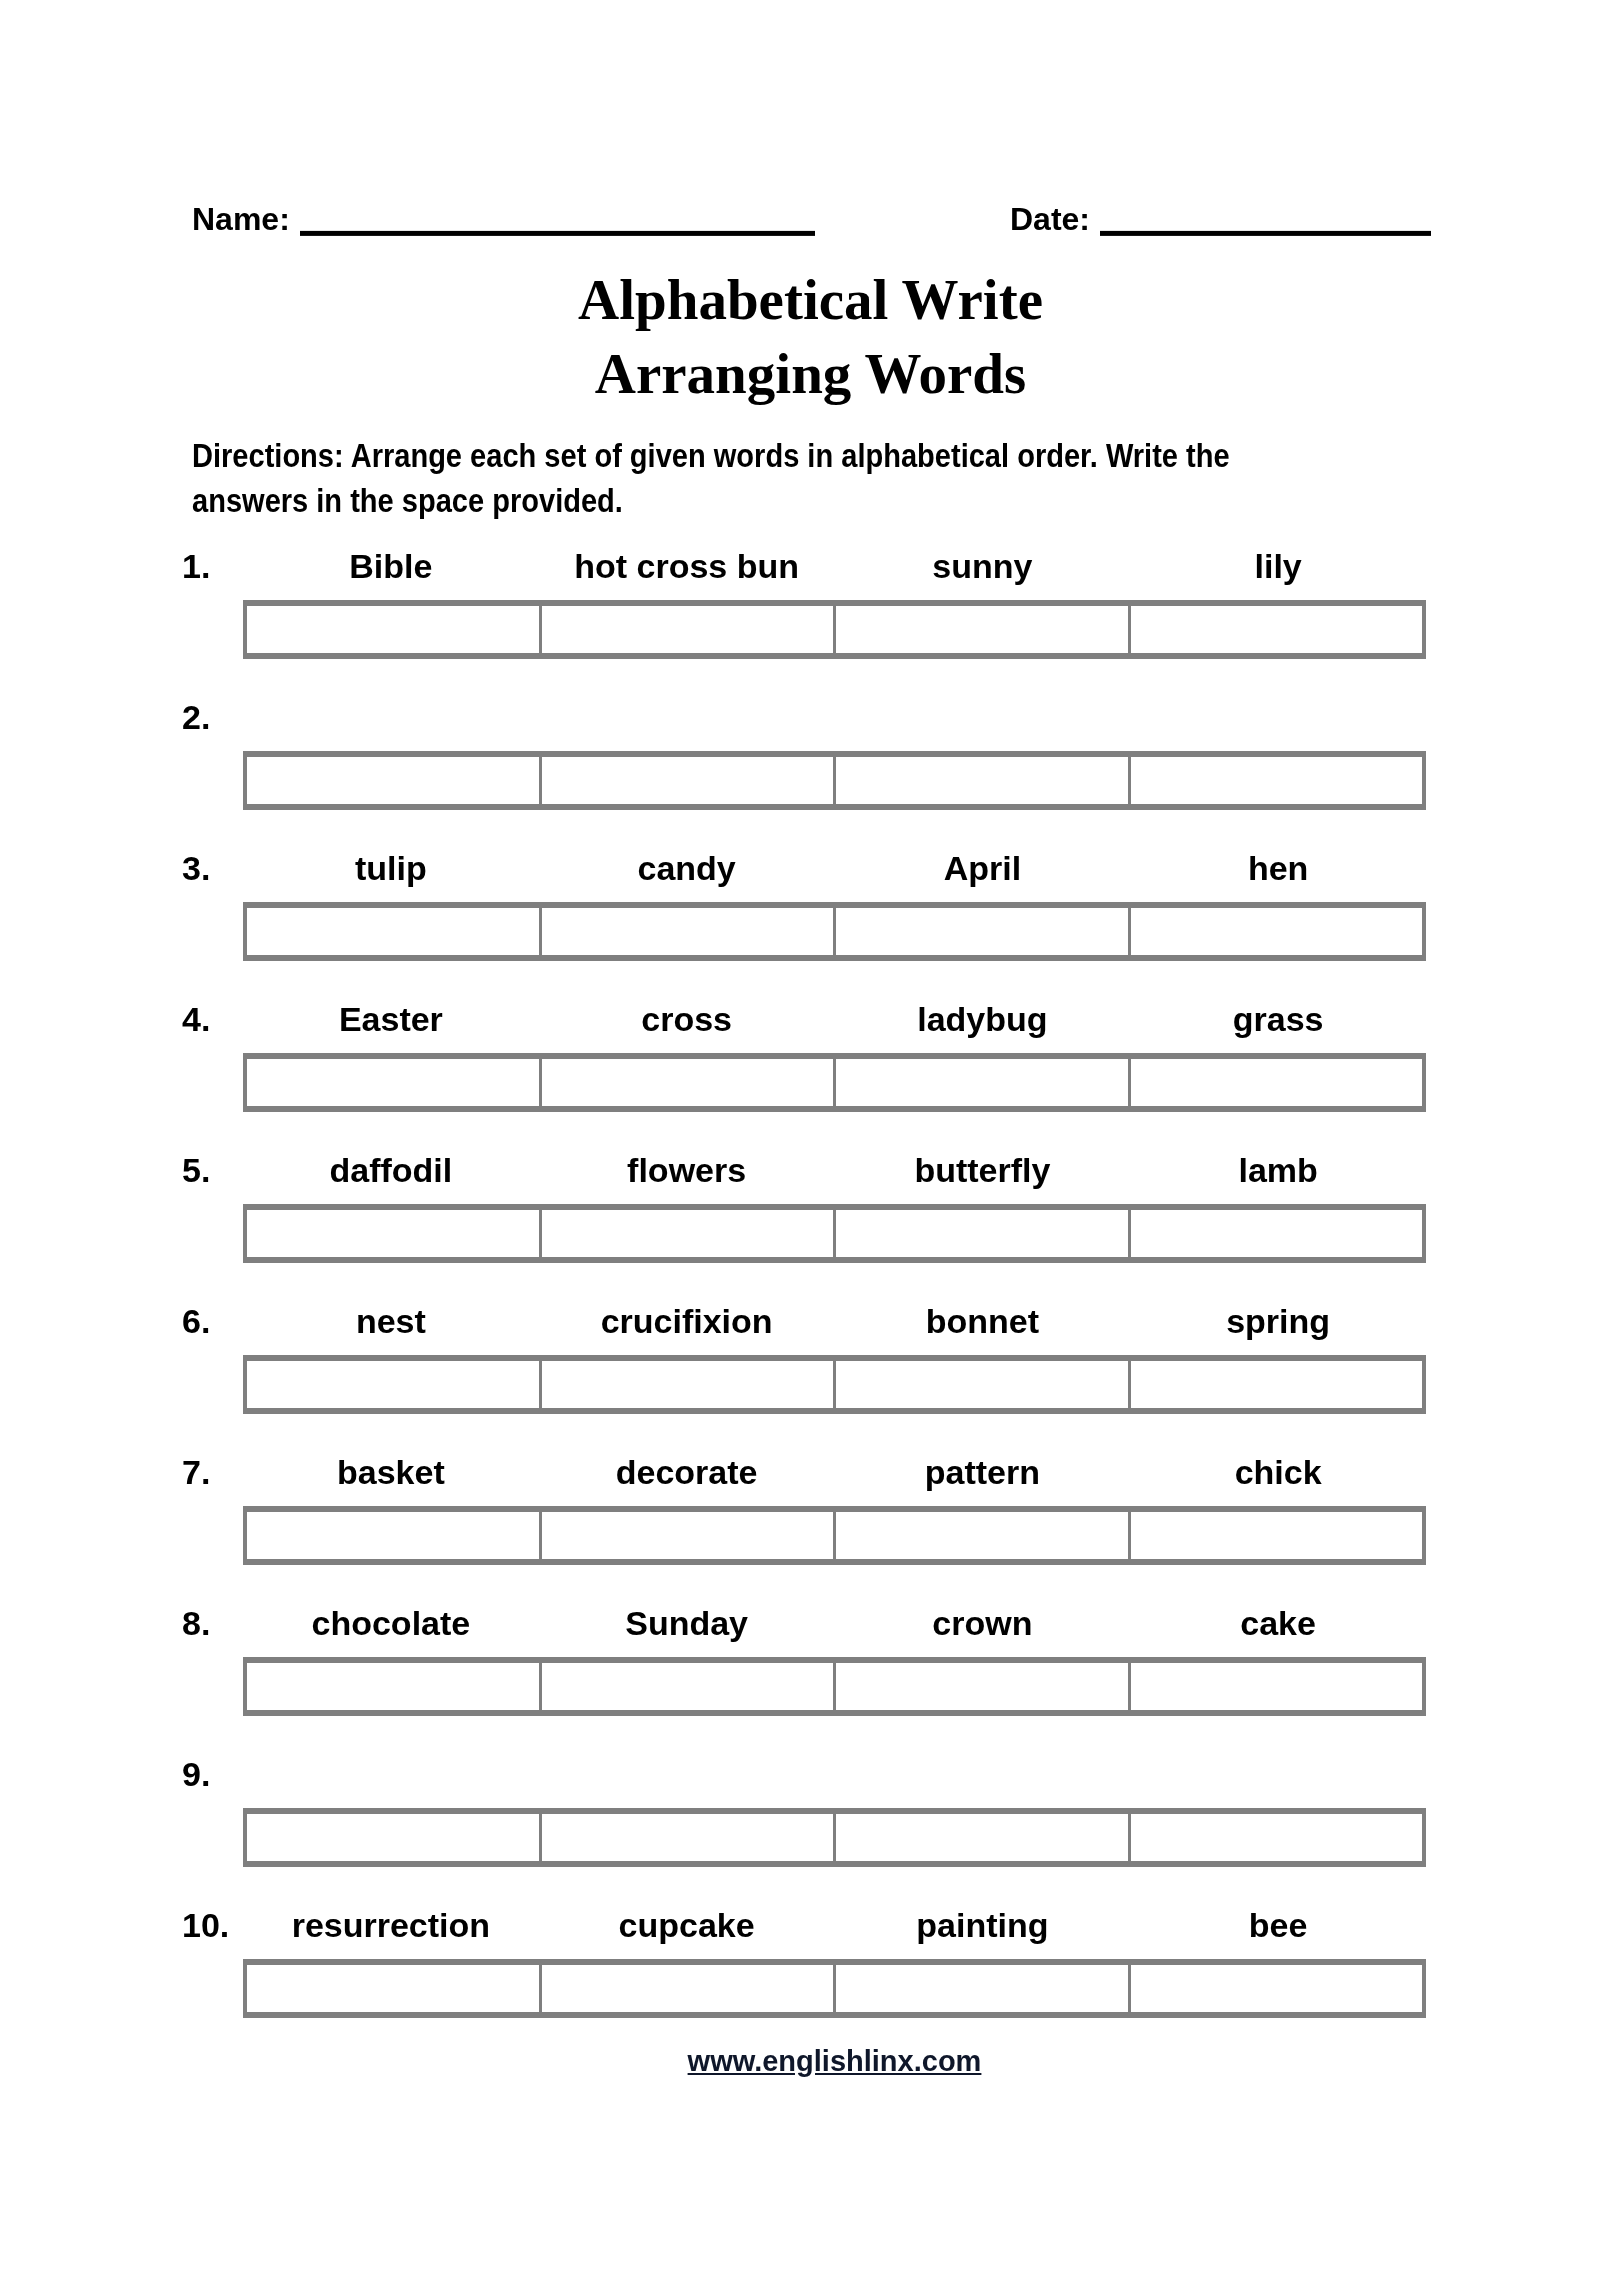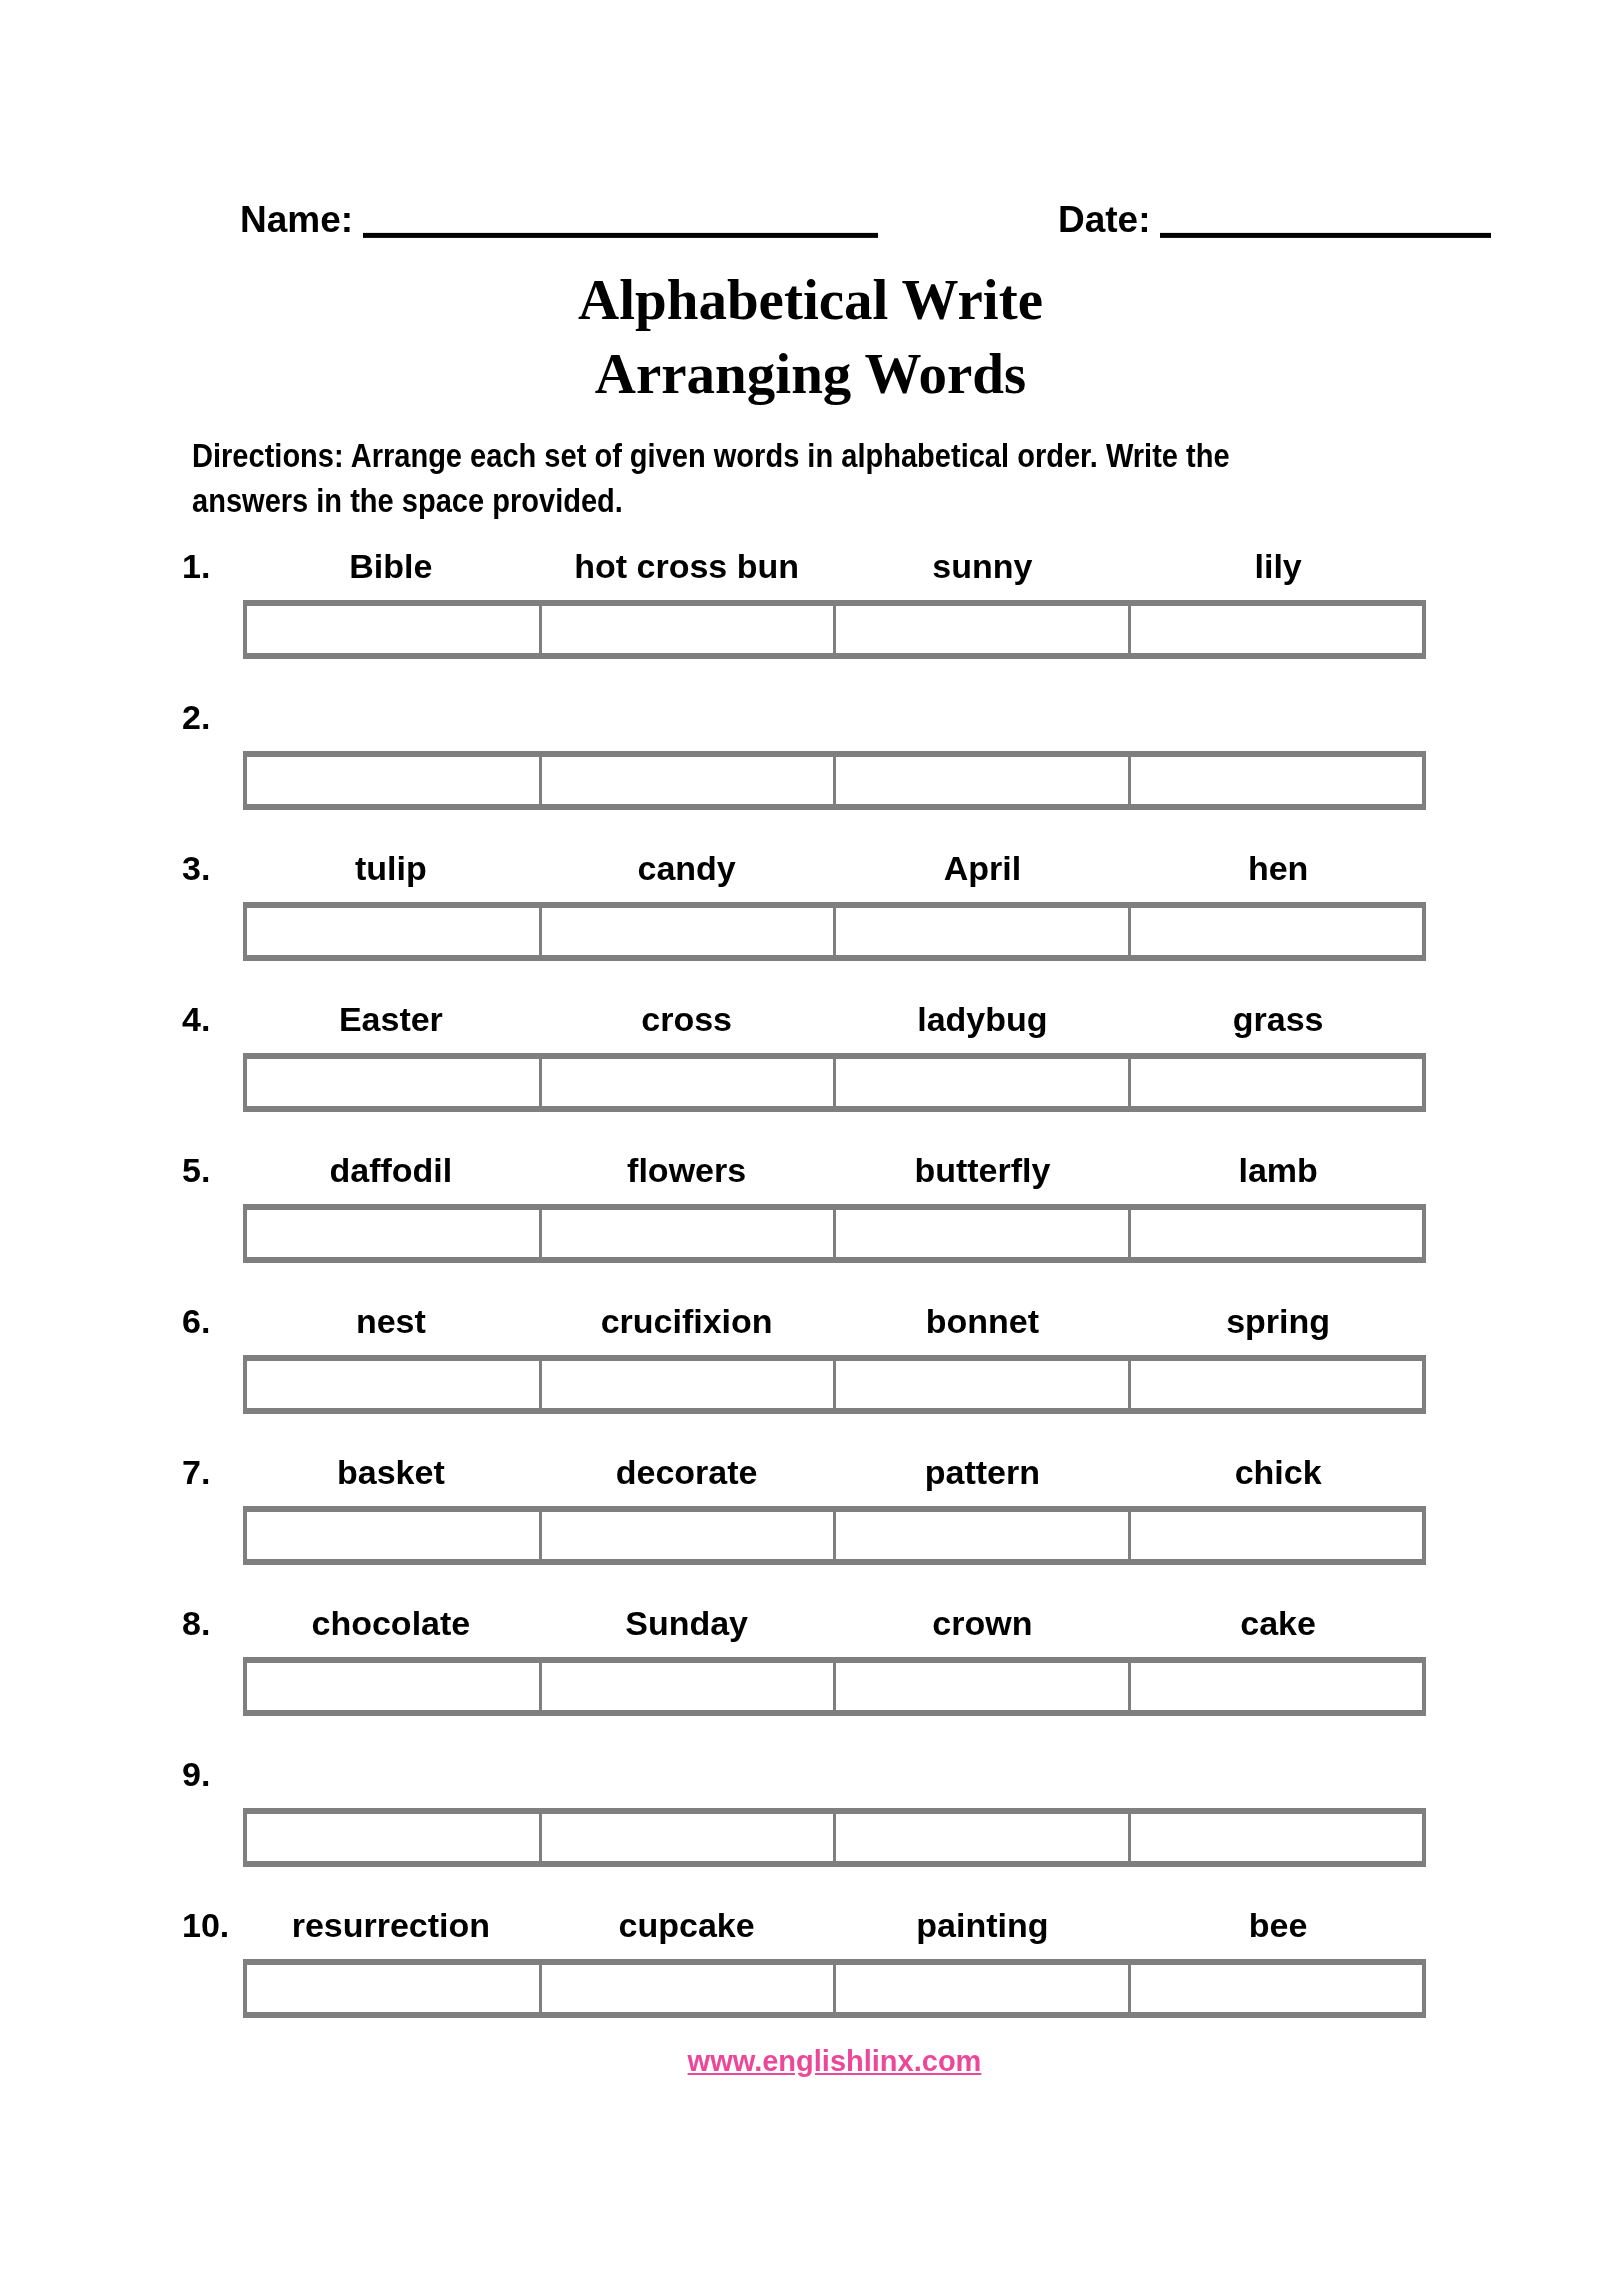--- a/index.html
+++ b/index.html
@@ -9,25 +9,24 @@
     height: 2293px;
     background: #ffffff;
     color: #000000;
     font-family: "Liberation Sans", sans-serif;
     overflow: hidden;
   }
   
   .hdr-field {
     position: absolute;
     top: 198px;
-    font-size: 37px;
+    font-size: 32px;
     font-weight: bold;
     white-space: nowrap;
     line-height: 43px;
-    margin-left: 48px;
   }
   .name-field { left: 192px; }
   .date-field { left: 1010px; }
   .underline {
     display: inline-block;
     height: 4.9px;
     background: #000000;
     transform: translateY(5.9px);
     margin-left: 9.8px;
   }
@@ -286,17 +285,17 @@
     <div class="answer-box">
       <div class="cell"></div>
       <div class="cell"></div>
       <div class="cell"></div>
       <div class="cell"></div>
     </div>
   </div>
 </div>
 
   <div class="footer">
-    <a style="color: #ec4899;">www.englishlinx.com</a>
+    <a style="color: #0f172a;">www.englishlinx.com</a>
   </div>
 
 </div>
 
 
 </body></html>

